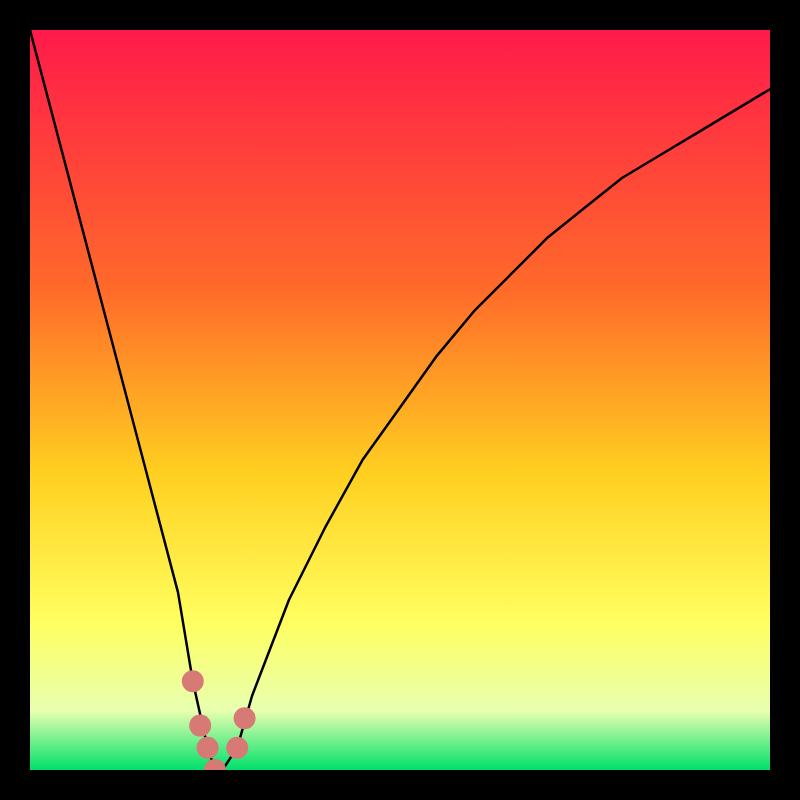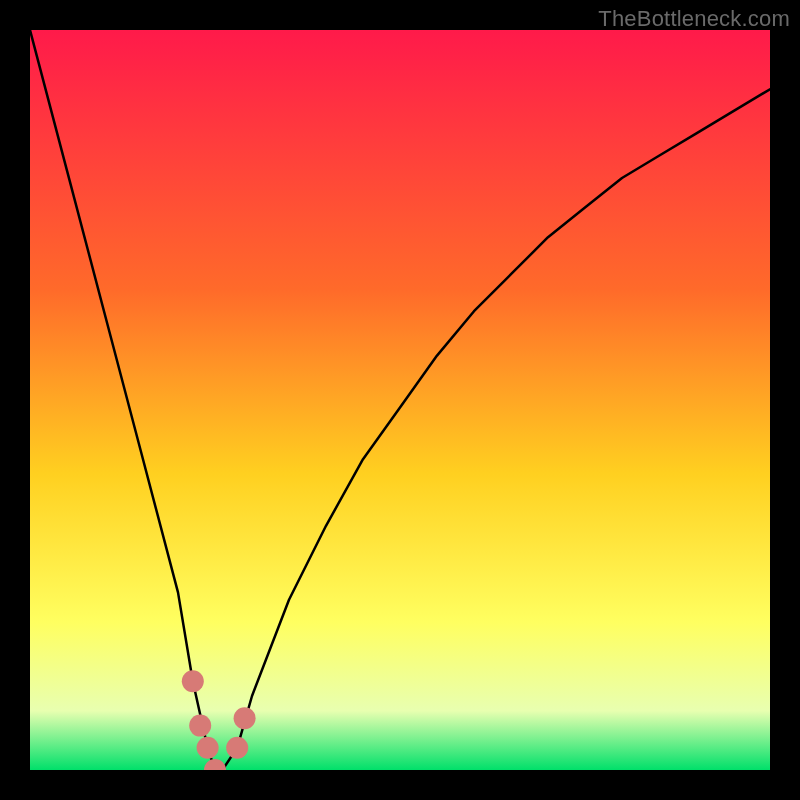--- a/index.html
+++ b/index.html
@@ -44,21 +44,20 @@
   }
   .dot {
     fill: #d77a76;
   }
 </style>
 </head>
 <body>
 
 <div class="frame">
 
-  <div class="watermark">TheBottleneck.com</div>
 
   <div class="plot">
     <svg class="curve" viewBox="0 0 740 740" preserveAspectRatio="none">
       <defs>
         <linearGradient id="bg" x1="0" y1="0" x2="0" y2="1">
           <stop offset="0%" stop-color="#ff1a4a"></stop>
           <stop offset="35%" stop-color="#ff6a2a"></stop>
           <stop offset="60%" stop-color="#ffd020"></stop>
           <stop offset="80%" stop-color="#ffff60"></stop>
           <stop offset="92%" stop-color="#e8ffb0"></stop>

